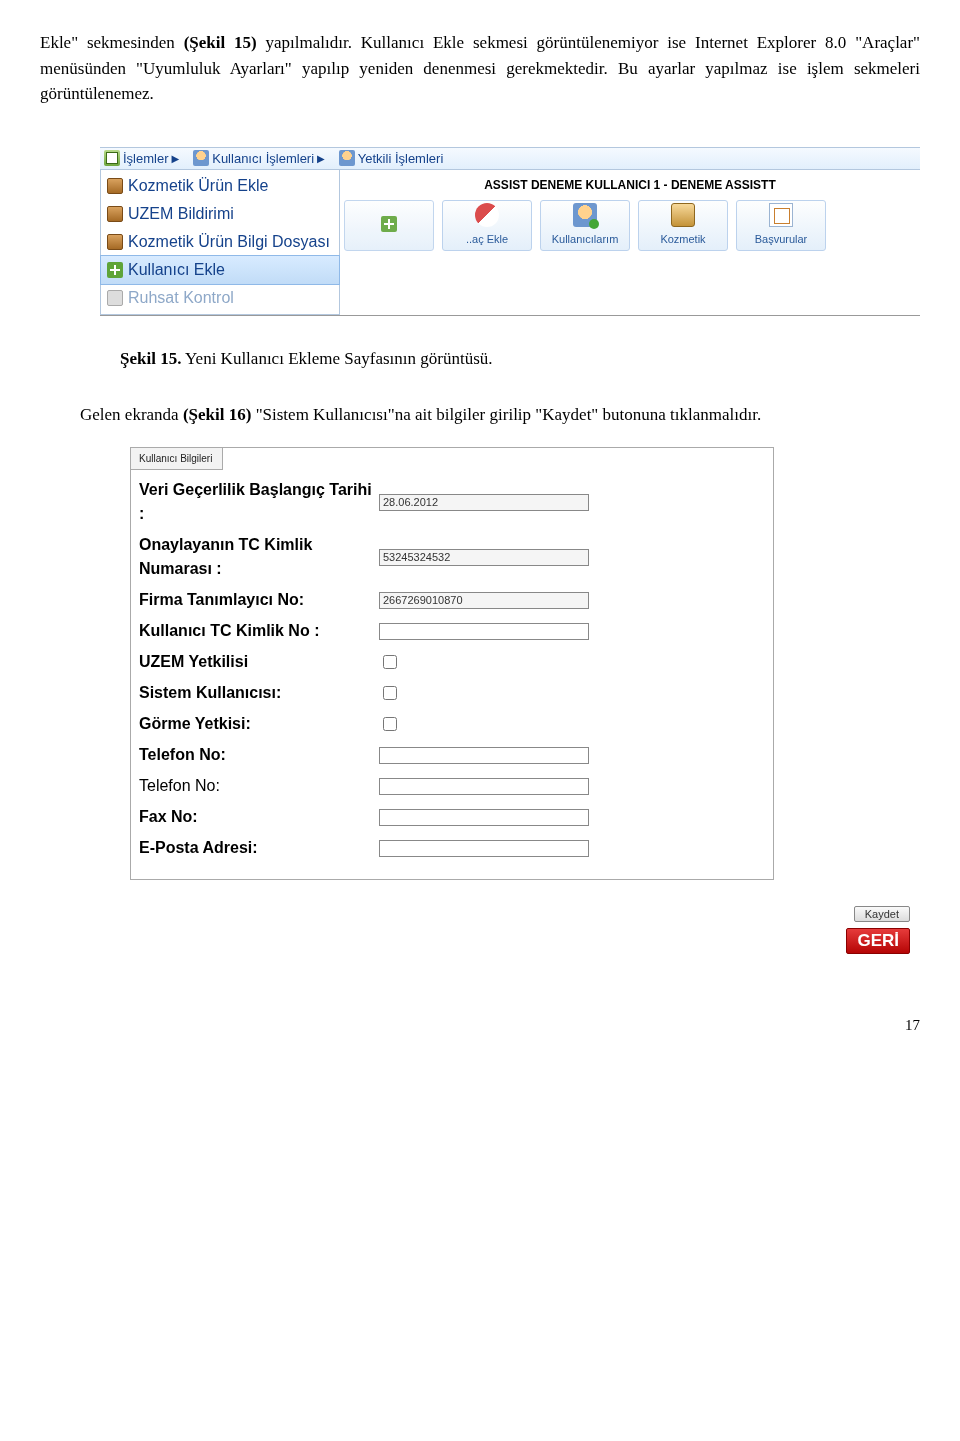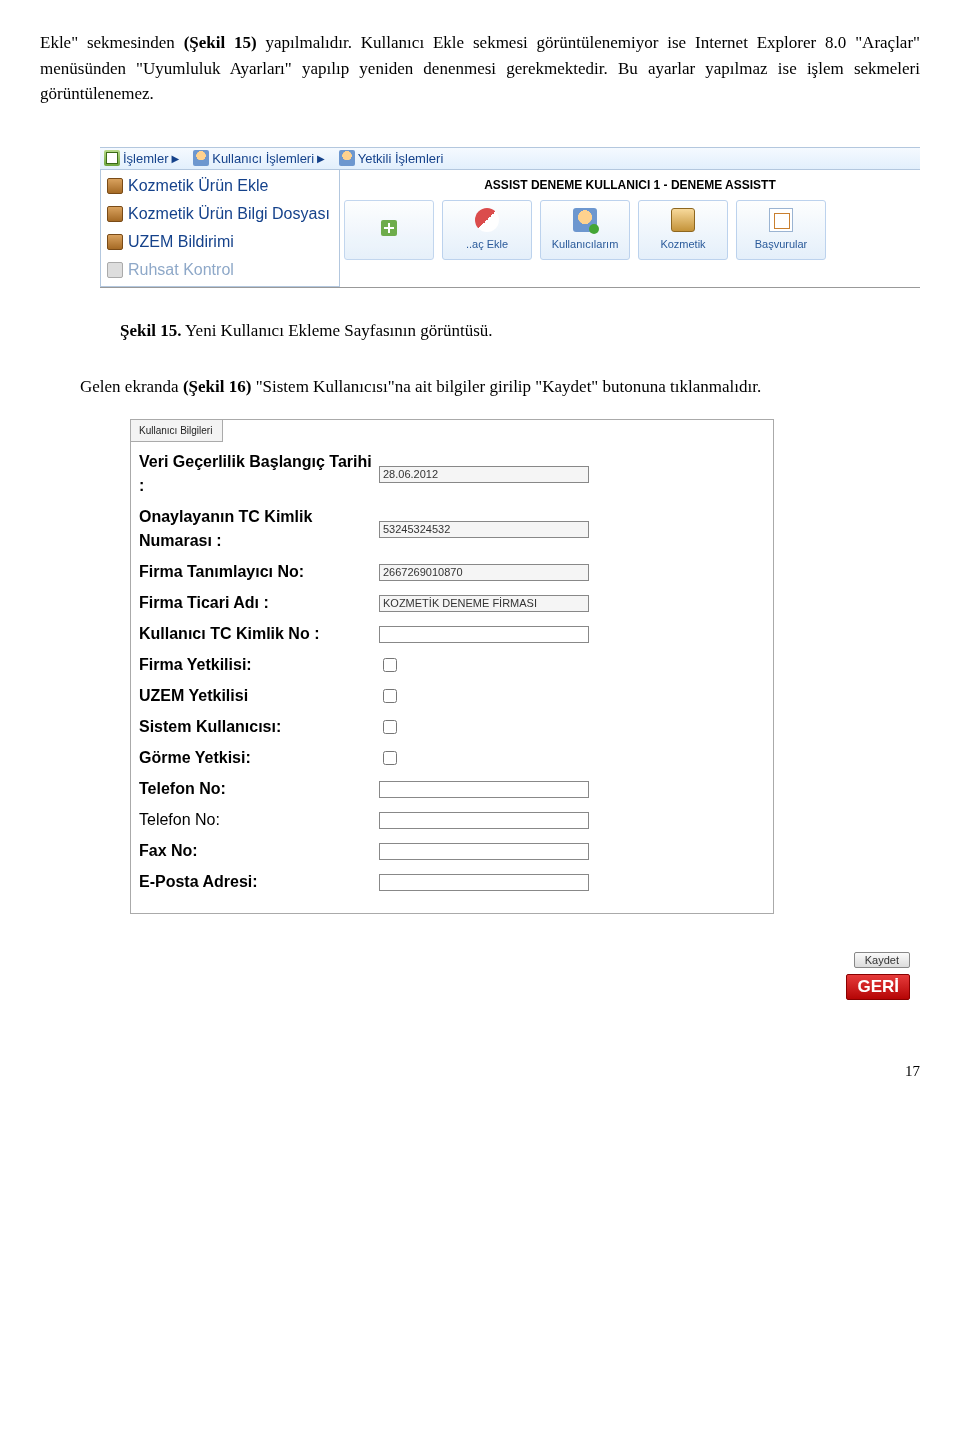--- a/index.html
+++ b/index.html
@@ -55,42 +55,42 @@
     font-family: Arial, sans-serif;
     font-size:12px;
   }
   .toolbar-row {
     display:flex;
     padding:6px 4px 6px 4px;
     gap:8px;
   }
   .toolbar-btn {
     width:90px;
-    height:60px;
+    height:51px;
     border:1px solid #bcd2ed;
     border-radius:3px;
     background:linear-gradient(#fdfefe,#e4effa);
     display:flex;
     flex-direction:column;
     align-items:center;
     justify-content:center;
     font-size:11px;
     color:#2a5a9a;
     gap:4px;
   }
   .toolbar-btn.shadow {
     opacity:.9;
   }
   .bold-sekil { font-weight:bold; }
   .caption { margin: 10px 0 30px 80px; font-size:17px; }
   
   
   .form-shot {
     width: 644px;
-    margin: 10px auto 38px 90px;
+    margin: 10px auto 26px 90px;
     border:1px solid #aaa;
     font-family: Arial, sans-serif;
     font-size:11px;
     padding:8px 8px 12px 8px;
     background:#fff;
   }
   .form-shot .title-tab {
     font-size:10px;
     color:#222;
     margin:-8px 0 8px -8px;
@@ -196,25 +196,29 @@
       </span>
   </div>
   <div style="display:flex;">
     <div class="dropdown">
       <div class="di">
           <span class="ic ic-box"></span>
           <span>Kozmetik Ürün Ekle</span>
         </div>
       <div class="di">
           <span class="ic ic-box"></span>
-          <span>Kozmetik Ürün Bilgi Dosyası</span>
+          <span>UZEM Bildirimi</span>
         </div>
       <div class="di">
           <span class="ic ic-box"></span>
-          <span>UZEM Bildirimi</span>
+          <span>Kozmetik Ürün Bilgi Dosyası</span>
+        </div>
+      <div class="di sel">
+          <span class="ic ic-plus"></span>
+          <span>Kullanıcı Ekle</span>
         </div>
       <div class="di" style="color:#8ea8c8">
           <span class="ic ic-partial"></span>
           <span>Ruhsat Kontrol</span>
         </div>
     </div>
     <div style="flex:1;">
       <div class="user-row">ASSIST DENEME KULLANICI 1 - DENEME ASSISTT</div>
       <div class="toolbar-row">
         <div class="toolbar-btn shadow">
@@ -258,30 +262,22 @@
     </div>
   <div class="form-row">
       <label>Onaylayanın TC Kimlik Numarası :</label>
       <input type="text" readonly="" value="53245324532" style="">
     </div>
   <div class="form-row">
       <label>Firma Tanımlayıcı No:</label>
       <input type="text" readonly="" value="2667269010870" style="">
     </div>
   <div class="form-row">
-      <label>Firma Ticari Adı :</label>
-      <input type="text" readonly="" value="KOZMETİK DENEME FİRMASI" style="">
-    </div>
-  <div class="form-row">
       <label>Kullanıcı TC Kimlik No :</label>
       <input type="text" style="">
-    </div>
-  <div class="form-row">
-      <label>Firma Yetkilisi:</label>
-      <input type="checkbox" style="">
     </div>
   <div class="form-row">
       <label>UZEM Yetkilisi</label>
       <input type="checkbox" style="">
     </div>
   <div class="form-row">
       <label>Sistem Kullanıcısı:</label>
       <input type="checkbox" style="">
     </div>
   <div class="form-row">

